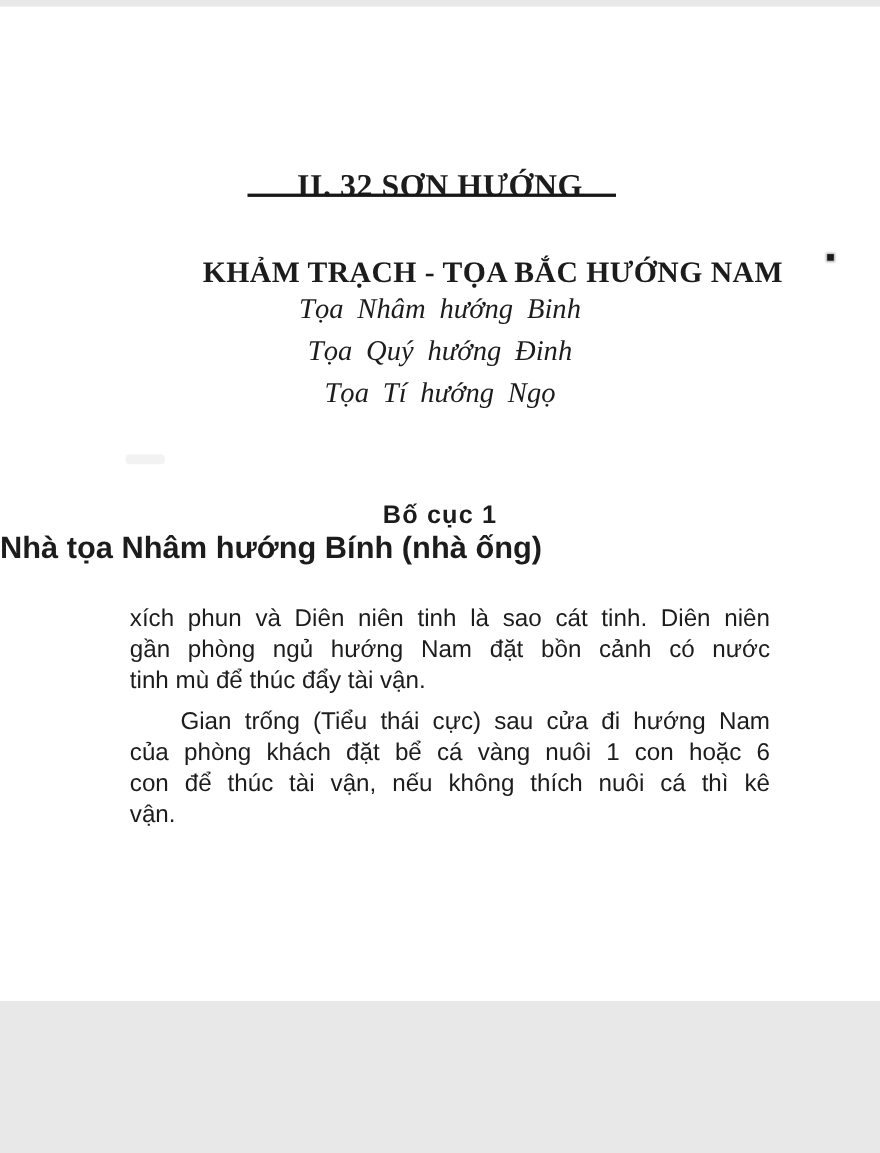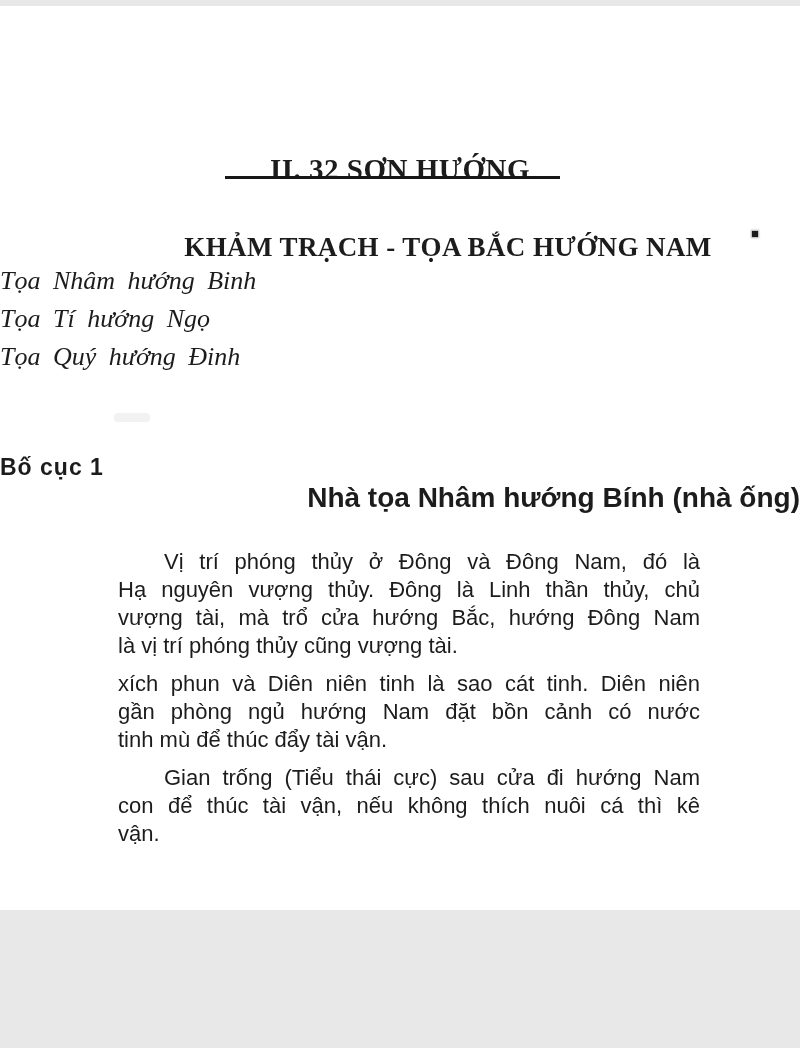--- a/index.html
+++ b/index.html
@@ -17,30 +17,30 @@
   .title-rule {
     position:absolute; top:170px; left:225px; width:335px; height:3px;
     background:#171717;
   }
   .section-heading {
     position:absolute; top:204px; left:0; width:100%; text-align:center;
     font-family:"Liberation Serif","DejaVu Serif",serif; font-weight:bold;
     font-size:27px; letter-spacing:.4px;padding-left:48px;
   }
   .subtitle {
-    position:absolute; top:256px; left:0; width:100%; text-align:left;
+    position:absolute; top:256px; left:0; width:100%; text-align:center;
     font-family:"Liberation Serif","DejaVu Serif",serif; font-style:italic;
     font-size:26px; line-height:38px; word-spacing:6px;
   }
   .kicker {
-    position:absolute; top:448px; left:0; width:100%; text-align:left;
+    position:absolute; top:448px; left:0; width:100%; text-align:center;
     font-weight:bold; font-size:23px; letter-spacing:1px;
   }
   .sec-title {
-    position:absolute; top:476px; left:0; width:100%; text-align:right;
+    position:absolute; top:476px; left:0; width:100%; text-align:left;
     font-weight:bold; font-size:28px; letter-spacing:0px;
   }
   
   article {
     position:absolute; left:118px; top:542px; width:582px;
     font-size:22px; line-height:28px;
   }
   .para { margin:0 0 10px 0; }
   .bl { text-align:justify; text-align-last:justify; }
   .bl.first { padding-left:46px; }
@@ -78,44 +78,39 @@
 
 <div class="page">
 
   <h1 class="doc-title">II. 32 SƠN HƯỚNG</h1>
   <div class="title-rule"></div>
 
   <h2 class="section-heading">KHẢM TRẠCH - TỌA BẮC HƯỚNG NAM</h2>
 
   <div class="subtitle">
     <div>Tọa Nhâm hướng Binh</div>
+    <div>Tọa Quý hướng Đinh</div>
     <div>Tọa Tí hướng Ngọ</div>
-    <div>Tọa Quý hướng Đinh</div>
   </div>
 
   <div class="smudge"></div>
   <div class="speck"></div>
 
   <div class="kicker">Bố cục 1</div>
   <div class="sec-title">Nhà tọa Nhâm hướng Bính (nhà ống)</div>
 
   <article>
     <div class="para">
-      <div class="bl first">Vị trí phóng thủy ở Đông và Đông Nam, đó là</div>
-      <div class="bl">Hạ nguyên vượng thủy. Đông là Linh thần thủy, chủ</div>
-      <div class="bl">vượng tài, mà trổ cửa hướng Bắc, hướng Đông Nam</div>
-      <div class="bl last">là vị trí phóng thủy cũng vượng tài.</div>
-    </div>
-    <div class="para">
       <div class="bl">xích phun và Diên niên tinh là sao cát tinh. Diên niên</div>
       <div class="bl">gần phòng ngủ hướng Nam đặt bồn cảnh có nước</div>
       <div class="bl last">tinh mù để thúc đẩy tài vận.</div>
     </div>
     <div class="para">
       <div class="bl first">Gian trống (Tiểu thái cực) sau cửa đi hướng Nam</div>
+      <div class="bl">của phòng khách đặt bể cá vàng nuôi 1 con hoặc 6</div>
       <div class="bl">con để thúc tài vận, nếu không thích nuôi cá thì kê</div>
       <div class="bl last">vận.</div>
     </div>
   </article>
 
   <div class="page-num">163</div>
 
   <div class="watermark">
     <span class="yy-frame">
       <svg width="28" height="28" viewBox="-20 -20 40 40" aria-hidden="true">

